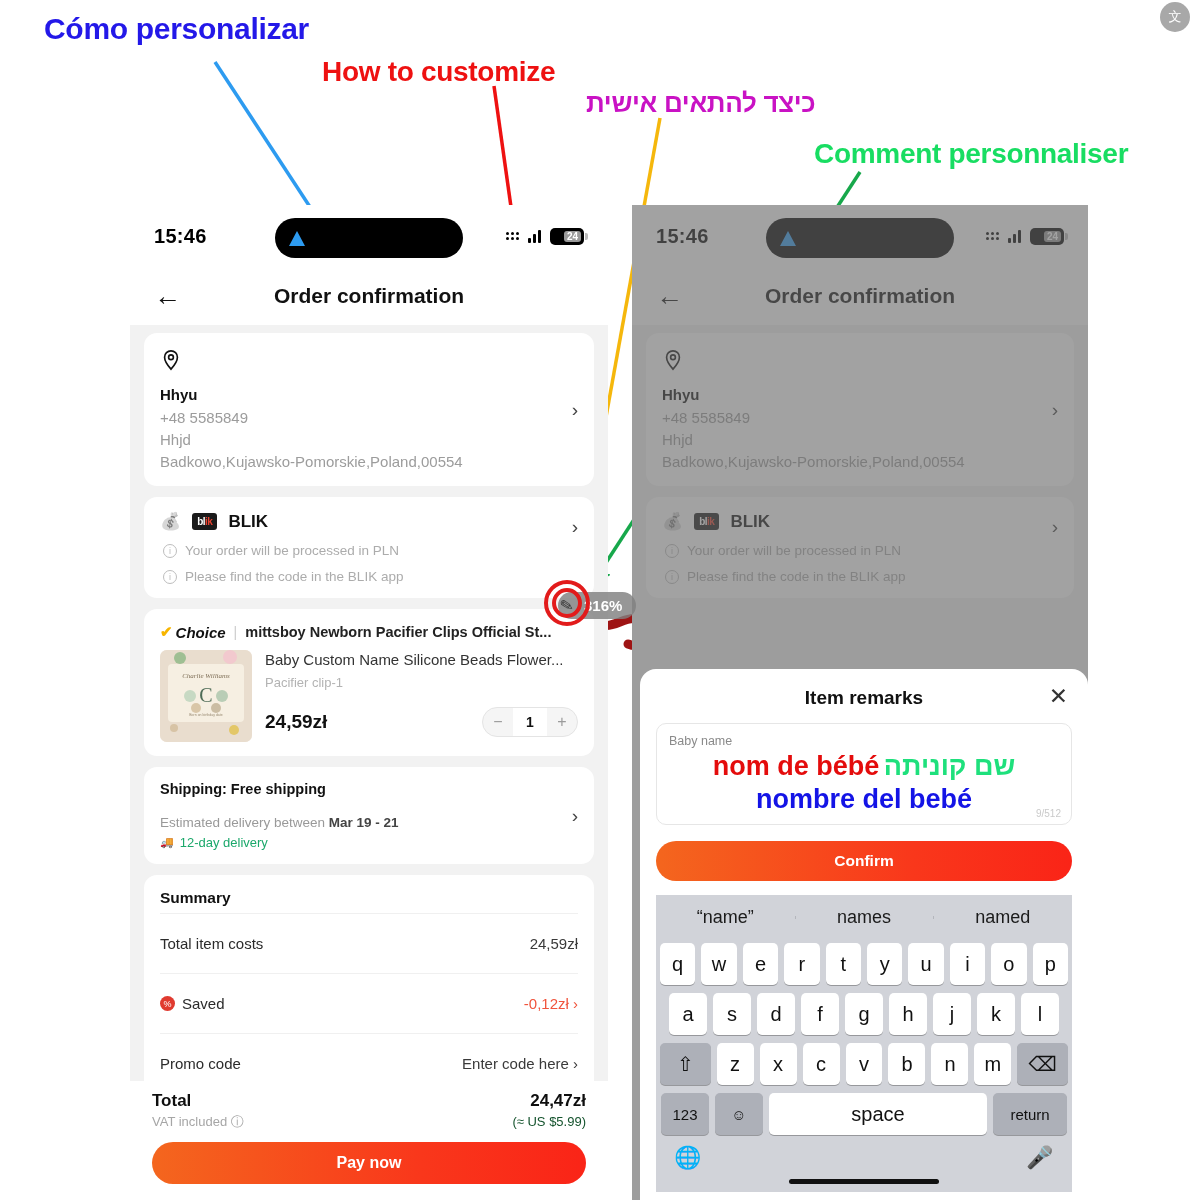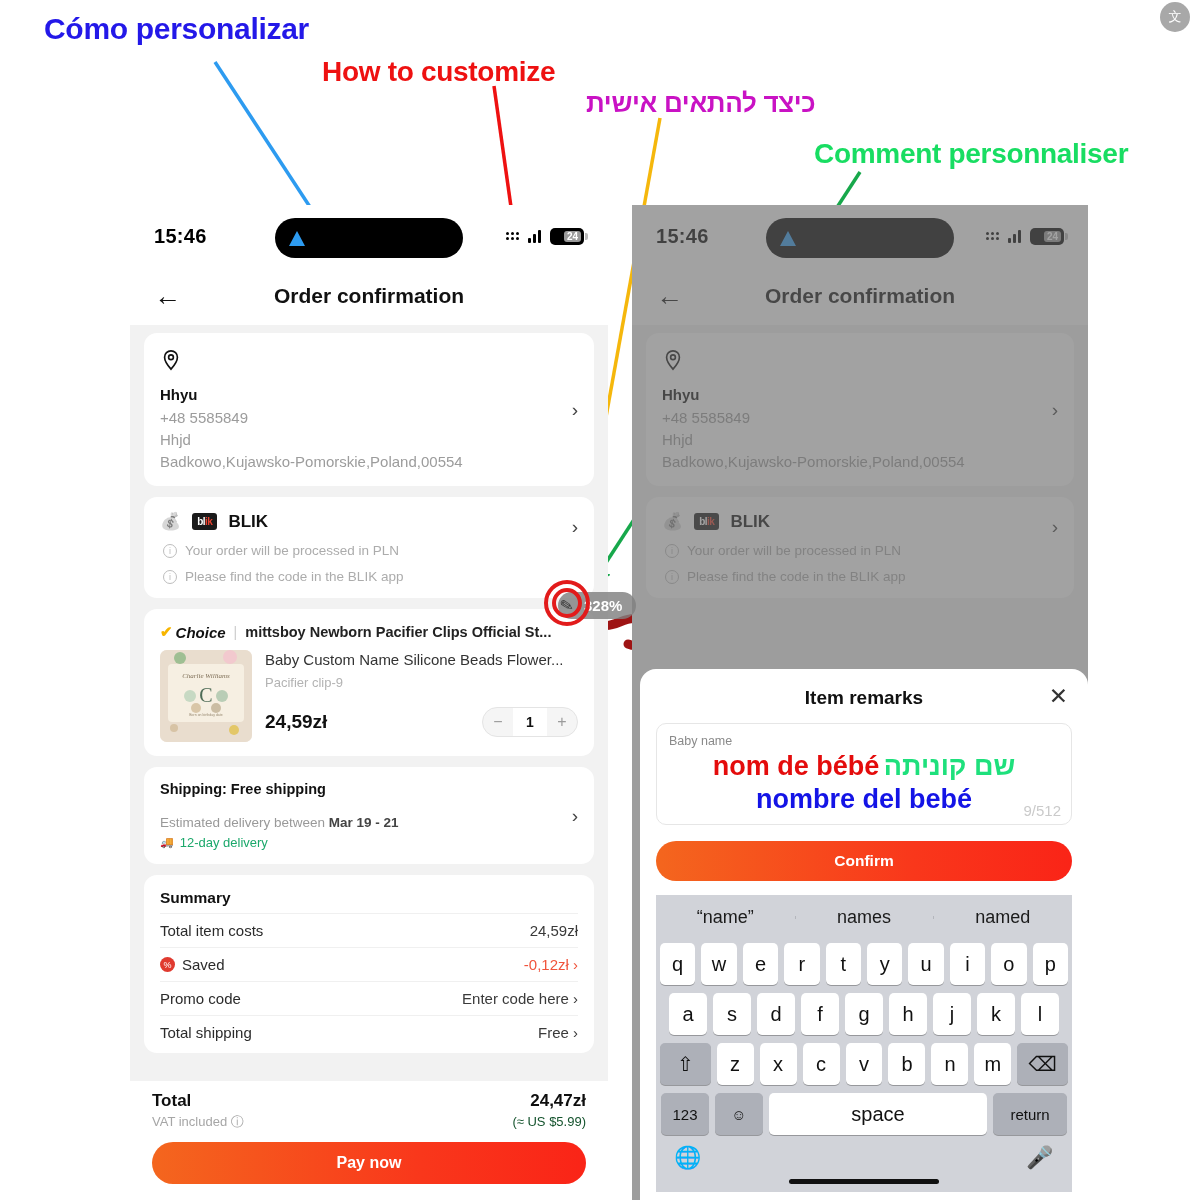--- a/index.html
+++ b/index.html
@@ -111,21 +111,21 @@
   .stepper .qty{ background:#fff; font-size:14px; color:#111; font-weight:700; width:34px;}
 
   
   .ship-t { font-size:14.5px; font-weight:700; color:#111; }
   .ship-s { font-size:13.5px; color:#999; margin-top:18px; }
   .ship-s b{color:#444;}
   .ship-g { font-size:13px; color:#1BA86B; margin-top:5px; display:flex; align-items:center; gap:6px;}
 
   
   .sum-title { font-size:15.5px; font-weight:700; color:#111; padding-bottom:6px;}
-  .sum-row { display:flex; align-items:center; justify-content:space-between; padding:8px 0; border-top:1px solid #F0F0F0; font-size:15px; color:#2B2B2B;}
+  .sum-row { display:flex; align-items:center; justify-content:space-between; padding:21px 0; border-top:1px solid #F0F0F0; font-size:15px; color:#2B2B2B;}
   .sum-row:first-of-type{border-top:none;}
   .sum-row .v{color:#1A1A1A;}
   .sum-row .v.red{color:#F0543C;}
   .sum-row .v.gray{color:#3A3A3A;}
   .saved-dot{ display:inline-flex;align-items:center;justify-content:center;width:15px;height:15px;border-radius:50%;background:#E03A2F;color:#fff;font-size:9px;margin-right:7px; }
   .sum-left{display:flex;align-items:center;}
 
   
   .totalbar { position:absolute; bottom:0; left:0; right:0; background:#fff; padding:10px 22px 16px; }
   .tot-line { display:flex; justify-content:space-between; align-items:baseline;}
@@ -146,21 +146,21 @@
   }
   .sheet-head{ position:relative; text-align:center; padding:4px 0 14px; }
   .sheet-title{ font-size:19px; font-weight:700; color:#111; }
   .sheet-x{ position:absolute; right:4px; top:2px; font-size:23px; color:#333; line-height:1;}
   .remark-box{ border:1px solid #E6E6E6; border-radius:10px; padding:10px 12px 8px; min-height:96px; position:relative;}
   .rb-label{ font-size:12.5px; color:#8A8A8A; }
   .rb-text{ text-align:center; line-height:1.22; margin-top:2px;}
   .rb-text .fr{ color:#E40C0C; font-size:27px; font-weight:700;}
   .rb-text .he{ color:#1EE07C; font-size:27px; font-weight:700;}
   .rb-text .es{ color:#1414E6; font-size:27px; font-weight:700;}
-  .rb-count{ position:absolute; right:10px; bottom:5px; font-size:15px; color:#CACACA;}
+  .rb-count{ position:absolute; right:10px; bottom:5px; font-size:10px; color:#CACACA;}
   .confirm { margin:16px 0 14px; height:40px; border-radius:21px; color:#fff; font-size:15.5px; font-weight:700;
              display:flex;align-items:center;justify-content:center;
              background:linear-gradient(90deg,#F4661E 0%, #F9371B 62%, #FA2417 100%); }
 
   
   .kb { background:#D1D3D9; padding:0 0 2px; }
   .kb-pred{ display:flex; align-items:center; height:44px; }
   .kb-pred div{ flex:1; text-align:center; font-size:18px; color:#1B1B1B; position:relative;}
   .kb-pred div + div::before{content:"";position:absolute;left:0;top:9px;bottom:9px;width:1px;background:#B4B6BC;}
   .kb-row{ display:flex; justify-content:center; gap:6px; padding:4px 4px; }
@@ -323,21 +323,21 @@
                 <circle cx="56" cy="58" r="5" fill="#CBBDA4"></circle>
               <text x="46" y="66" font-size="3.5" fill="#9A8C74" text-anchor="middle">Born on birthday date</text>
               <circle cx="14" cy="78" r="4" fill="#D7C3A5"></circle>
                 <circle cx="74" cy="80" r="5" fill="#E3C768"></circle>
               <circle cx="20" cy="8" r="6" fill="#9FBF93"></circle>
                 <circle cx="70" cy="7" r="7" fill="#F2C9CE"></circle>
             </svg>
           </div>
           <div class="item-info">
             <div class="item-title">Baby Custom Name Silicone Beads Flower...</div>
-            <div class="item-sku">Pacifier clip-9</div>
+            <div class="item-sku">Pacifier clip-1</div>
             <div class="item-bottom">
               <span class="price">24,59zł</span>
               <span class="stepper">
                 <div>−</div>
                 <div class="qty">1</div>
                 <div>+</div>
               </span>
             </div>
           </div>
         </div>
@@ -540,18 +540,18 @@
 
         <div class="kb-bottom">
           <span class="gl">🌐</span>
           <span class="gl">🎤</span>
         </div>
         <div class="home-ind"></div>
       </div>
     </div>
   </div>
 
-  <div class="zoom-badge">328%</div>
+  <div class="zoom-badge">316%</div>
   <div class="ring-outer"></div>
   <div class="ring-inner"></div>
   <div class="pencil">✎</div>
 
 </div>
 
 </body></html>

